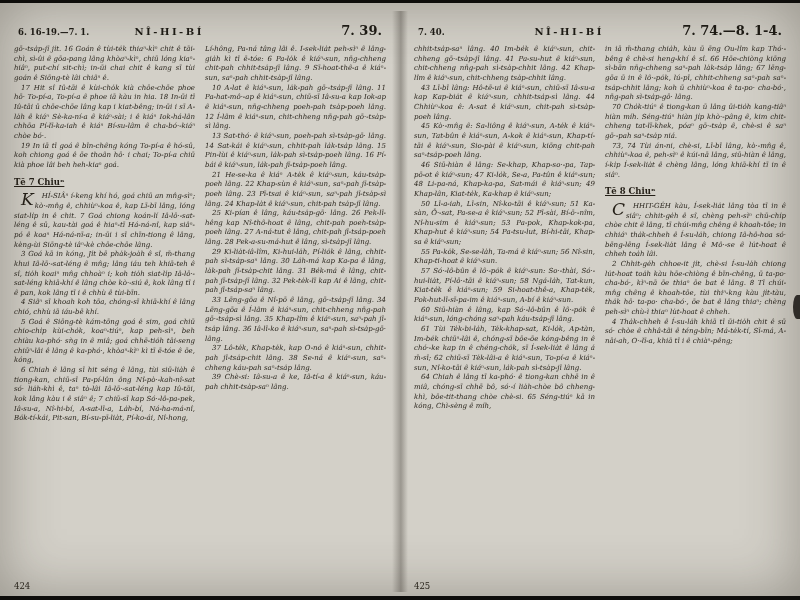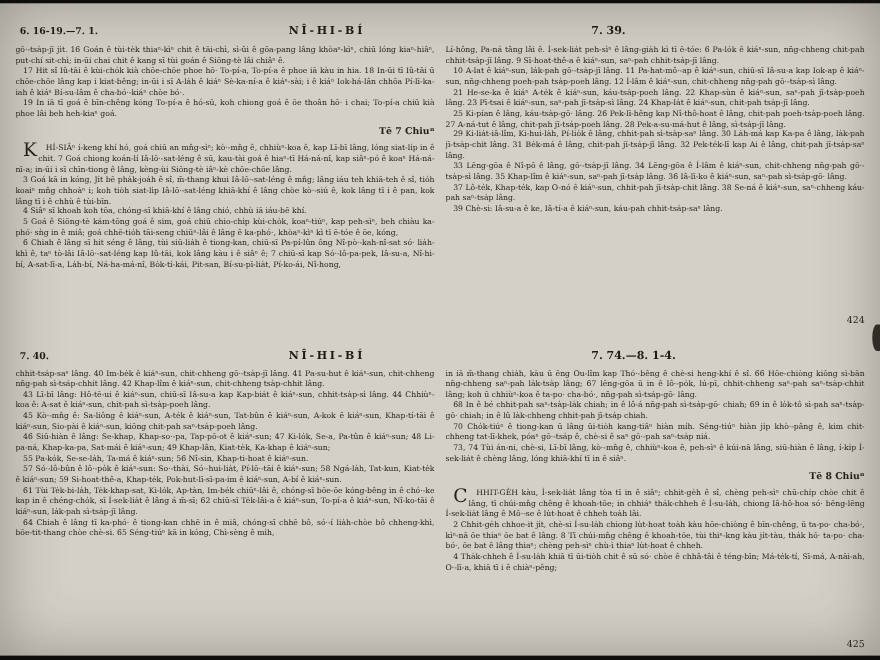--- a/index.html
+++ b/index.html
@@ -13,21 +13,20 @@
     position: absolute;
     left: 0; top: 3px;
     width: 800px; height: 593px;
     background: #d3d0c8;
     box-shadow: inset 0 0 55px rgba(55,50,40,0.38);
   }
   .spread {
     display: flex;
     height: 100%;
     padding: 6px 8px 2px 8px;
-    flex-direction: column;
   }
   .page {
     flex: 1;
     display: flex;
     flex-direction: column;
     padding: 14px 6px 2px 6px;
     position: relative;
   }
   .gutter {
     width: 16px;
@@ -37,54 +36,55 @@
   .page-header {
     display: flex;
     align-items: baseline;
     font-family: "DejaVu Serif", "Liberation Serif", serif;
     font-weight: bold;
     color: #1d1a14;
     padding: 0 4px;
   }
   .hdr-left  { width: 32%; text-align: left;  font-size: 8.5px; }
   .hdr-center{ width: 36%; font-size: 10px; letter-spacing: 2.5px; }
-  .hdr-right { width: 32%; font-size: 10px; }
+  .hdr-right { width: 32%; text-align: right; font-size: 13px; }
   .columns {
     flex: 1;
     display: flex;
     gap: 10px;
     margin-top: 7px;
     overflow: hidden;
   }
   .col {
     flex: 1;
     font-family: "DejaVu Serif", "Liberation Serif", serif;
     font-size: 7px;
     line-height: 1.38;
     color: #241f17;
     text-align: justify;
     overflow: hidden;
   }
-  .col p { margin: 0; text-indent: 7px; }
+  .col p { margin: 0; text-indent: 7px; font-style: italic; }
   .col p.cont { text-indent: 0; }
   .col .chap-heading {
-    text-align: right;
+    text-align: left;
     font-weight: bold;
     font-size: 8.5px;
     margin: 6px 0 4px 0;
     text-indent: 0;
+    text-decoration: underline;
   }
   .col p.dropcap::first-letter {
     float: left;
     font-size: 17px;
     line-height: 12px;
     padding: 1px 1px 0 0;
   }
   .page-number {
-    text-align: right;
+    text-align: left;
     font-family: "DejaVu Serif", "Liberation Serif", serif;
     font-size: 8.5px;
     color: #241f17;
     padding: 3px 0 1px 0;
   }
   .blotch-right {
     position: absolute;
     right: 0; top: 292px;
     width: 7px; height: 24px;
     background: #171410;
@@ -112,20 +112,21 @@
             <h3 class="chap-heading">Tē 7 Chiuⁿ</h3>
             <p class="dropcap">KHÍ-SIÂⁿ í-keng khí hó, goá chiū an mn̂g-sìⁿ; kò·-mn̂g ê, chhiùⁿ-koa ê, kap Lī-bī lâng, lóng siat-li̍p in ê chit. 7 Goá chiong koán-lí Iâ-lō·-sat-léng ê sū, kau-tài goá ê hiaⁿ-tī Há-ná-nî, kap siâⁿ-pó ê koaⁿ Há-ná-nī-a; in-ūi i sī chīn-tiong ê lâng, kèng-ùi Siōng-tè iâⁿ-kè chōe-chōe lâng.</p>
             <p>3 Goá kā in kóng, Ji̍t bē pha̍k-joa̍h ê sî, m̄-thang khui Iâ-lō·-sat-léng ê mn̂g; lâng iáu teh khiā-teh ê sî, tio̍h koaiⁿ mn̂g chhoàⁿ i; koh tio̍h siat-li̍p Iâ-lō·-sat-léng khiā-khí ê lâng chòe kò·-siú ê, kok lâng tī i ê pan, kok lâng tī i ê chhù ê tùi-bīn.</p>
             <p>4 Siâⁿ sī khoah koh tōa, chóng-sī khiā-khí ê lâng chió, chhù iā iáu-bē khí.</p>
             <p>5 Goá ê Siōng-tè kám-tōng goá ê sim, goá chiū chio-chi̍p kùi-cho̍k, koaⁿ-tiúⁿ, kap peh-sìⁿ, beh chiàu ka-phó· sǹg in ê miâ; goá chhē-tio̍h tāi-seng chiūⁿ-lâi ê lâng ê ka-phó·, khòaⁿ-kìⁿ kì tī ē-tóe ê ōe, kóng,</p>
             <p>6 Chiah ê lâng sī hit séng ê lâng, tùi siū-lia̍h ê tiong-kan, chiū-sī Pa-pí-lûn ông Nî-pò·-kah-nî-sat só· lia̍h-khì ê, taⁿ tò-lâi Iâ-lō·-sat-léng kap Iû-tāi, kok lâng kàu i ê siâⁿ ê; 7 chiū-sī kap Só·-lô-pa-pek, Iâ-su-a, Nî-hi-bí, A-sat-lī-a, La̍h-bí, Ná-ha-má-nî, Bo̍k-tí-kái, Pit-san, Bí-su-pī-lia̍t, Pí-ko-ái, Nî-hong,</p>
           </div>
         <div class="col">
             <p class="cont">Lí-hông, Pa-ná tâng lâi ê. Í-sek-lia̍t peh-sìⁿ ê lâng-gia̍h kì tī ē-tóe: 6 Pa-lo̍k ê kiáⁿ-sun, nn̄g-chheng chit-pah chhit-tsa̍p-jī lâng. 9 Sī-hoat-thê-a ê kiáⁿ-sun, saⁿ-pah chhit-tsa̍p-jī lâng.</p>
             <p>10 A-lat ê kiáⁿ-sun, la̍k-pah gō·-tsa̍p-jī lâng. 11 Pa-hat-mô·-ap ê kiáⁿ-sun, chiū-sī Iâ-su-a kap Iok-ap ê kiáⁿ-sun, nn̄g-chheng poeh-pah tsa̍p-poeh lâng. 12 Í-lâm ê kiáⁿ-sun, chit-chheng nn̄g-pah gō·-tsa̍p-sì lâng.</p>
+            <p>13 Sat-thó· ê kiáⁿ-sun, poeh-pah sì-tsa̍p-gō· lâng. 14 Sat-kái ê kiáⁿ-sun, chhit-pah la̍k-tsa̍p lâng. 15 Pin-lùi ê kiáⁿ-sun, la̍k-pah sì-tsa̍p-poeh lâng. 16 Pí-bái ê kiáⁿ-sun, la̍k-pah jī-tsa̍p-poeh lâng.</p>
             <p>21 He-se-ka ê kiáⁿ A-te̍k ê kiáⁿ-sun, káu-tsa̍p-poeh lâng. 22 Khap-sùn ê kiáⁿ-sun, saⁿ-pah jī-tsa̍p-poeh lâng. 23 Pī-tsai ê kiáⁿ-sun, saⁿ-pah jī-tsa̍p-sì lâng. 24 Khap-la̍t ê kiáⁿ-sun, chit-pah tsa̍p-jī lâng.</p>
             <p>25 Ki-pían ê lâng, káu-tsa̍p-gō· lâng. 26 Pek-lī-hêng kap Nî-thô-hoat ê lâng, chit-pah poeh-tsa̍p-poeh lâng. 27 A-ná-tut ê lâng, chit-pah jī-tsa̍p-poeh lâng. 28 Pek-a-su-má-hut ê lâng, sì-tsa̍p-jī lâng.</p>
             <p>29 Ki-lia̍t-iâ-lîm, Ki-hui-la̍h, Pí-lio̍k ê lâng, chhit-pah sì-tsa̍p-saⁿ lâng. 30 La̍h-má kap Ka-pa ê lâng, la̍k-pah jī-tsa̍p-chit lâng. 31 Be̍k-má ê lâng, chit-pah jī-tsa̍p-jī lâng. 32 Pek-te̍k-lī kap Ai ê lâng, chit-pah jī-tsa̍p-saⁿ lâng.</p>
             <p>33 Lēng-gōa ê Nî-pō ê lâng, gō·-tsa̍p-jī lâng. 34 Lēng-gōa ê Í-lâm ê kiáⁿ-sun, chit-chheng nn̄g-pah gō·-tsa̍p-sì lâng. 35 Khap-lîm ê kiáⁿ-sun, saⁿ-pah jī-tsa̍p lâng. 36 Iâ-lī-ko ê kiáⁿ-sun, saⁿ-pah sì-tsa̍p-gō· lâng.</p>
             <p>37 Lô-te̍k, Khap-te̍k, kap O-nó ê kiáⁿ-sun, chhit-pah jī-tsa̍p-chit lâng. 38 Se-ná ê kiáⁿ-sun, saⁿ-chheng káu-pah saⁿ-tsa̍p lâng.</p>
             <p>39 Chè-si: Iâ-su-a ê ke, Iâ-tí-a ê kiáⁿ-sun, káu-pah chhit-tsa̍p-saⁿ lâng.</p>
           </div>
       </div>
       <div class="page-number">424</div>
     </div>
@@ -137,28 +138,29 @@
         <span class="hdr-left">7. 40.</span>
         <span class="hdr-center">NÎ-HI-BÍ</span>
         <span class="hdr-right">7. 74.—8. 1-4.</span>
       </div>
       <div class="columns">
         <div class="col">
             <p class="cont">chhit-tsa̍p-saⁿ lâng. 40 Im-be̍k ê kiáⁿ-sun, chit-chheng gō·-tsa̍p-jī lâng. 41 Pa-su-hut ê kiáⁿ-sun, chit-chheng nn̄g-pah sì-tsa̍p-chhit lâng. 42 Khap-lîm ê kiáⁿ-sun, chit-chheng tsa̍p-chhit lâng.</p>
             <p>43 Lī-bī lâng: Hô-tē-ui ê kiáⁿ-sun, chiū-sī Iâ-su-a kap Kap-bia̍t ê kiáⁿ-sun, chhit-tsa̍p-sì lâng. 44 Chhiùⁿ-koa ê: A-sat ê kiáⁿ-sun, chit-pah sì-tsa̍p-poeh lâng.</p>
             <p>45 Kò·-mn̂g ê: Sa-liông ê kiáⁿ-sun, A-te̍k ê kiáⁿ-sun, Tat-bûn ê kiáⁿ-sun, A-kok ê kiáⁿ-sun, Khap-tí-tāi ê kiáⁿ-sun, Sio-pài ê kiáⁿ-sun, kiōng chit-pah saⁿ-tsa̍p-poeh lâng.</p>
             <p>46 Siū-hiàn ê lâng: Se-khap, Khap-so·-pa, Tap-pō-ot ê kiáⁿ-sun; 47 Ki-lo̍k, Se-a, Pa-tûn ê kiáⁿ-sun; 48 Li-pa-ná, Khap-ka-pa, Sat-mái ê kiáⁿ-sun; 49 Khap-lân, Kiat-te̍k, Ka-khap ê kiáⁿ-sun;</p>
+            <p>50 Lī-a-iah, Lī-sin, Nî-ko-tāi ê kiáⁿ-sun; 51 Ka-sàn, Ō·-sat, Pa-se-a ê kiáⁿ-sun; 52 Pī-sài, Bí-ō·-nîm, Nî-hu-sim ê kiáⁿ-sun; 53 Pa-pok, Khap-kok-pa, Khap-hut ê kiáⁿ-sun; 54 Pa-tsu-lut, Bí-hi-tāi, Khap-sa ê kiáⁿ-sun;</p>
             <p>55 Pa-ko̍k, Se-se-la̍h, Ta-má ê kiáⁿ-sun; 56 Nî-sin, Khap-ti-hoat ê kiáⁿ-sun.</p>
             <p>57 Só·-lô-bûn ê lô·-po̍k ê kiáⁿ-sun: So·-thài, Só·-hui-lia̍t, Pí-lō·-tāi ê kiáⁿ-sun; 58 Ngá-la̍h, Tat-kun, Kiat-te̍k ê kiáⁿ-sun; 59 Si-hoat-thê-a, Khap-te̍k, Pok-hut-lī-sī-pa-im ê kiáⁿ-sun, A-bí ê kiáⁿ-sun.</p>
+            <p>60 Siū-hiàn ê lâng, kap Só·-lô-bûn ê lô·-po̍k ê kiáⁿ-sun, lóng-chóng saⁿ-pah káu-tsa̍p-jī lâng.</p>
             <p>61 Tùi Te̍k-bi-la̍h, Te̍k-khap-sat, Ki-lo̍k, Ap-tàn, Im-be̍k chiūⁿ-lâi ê, chóng-sī bōe-ōe kóng-bêng in ê chó·-ke kap in ê chéng-cho̍k, sī Í-sek-lia̍t ê lâng á m̄-sī; 62 chiū-sī Te̍k-lâi-a ê kiáⁿ-sun, To-pí-a ê kiáⁿ-sun, Nî-ko-tāi ê kiáⁿ-sun, la̍k-pah sì-tsa̍p-jī lâng.</p>
             <p>64 Chiah ê lâng tī ka-phó· ê tiong-kan chhē in ê miâ, chóng-sī chhē bô, só·-í lia̍h-chòe bô chheng-khì, bōe-tit-thang chòe chè-si. 65 Séng-tiúⁿ kā in kóng, Chì-sèng ê mi̍h,</p>
           </div>
         <div class="col">
             <p class="cont">in iā m̄-thang chia̍h, kàu ū ēng Ou-lîm kap Thó·-bêng ê chè-si heng-khí ê sî. 66 Hōe-chiòng kiōng sì-bān nn̄g-chheng saⁿ-pah la̍k-tsa̍p lâng; 67 lēng-gōa ū in ê lô·-po̍k, lú-pī, chhit-chheng saⁿ-pah saⁿ-tsa̍p-chhit lâng; koh ū chhiùⁿ-koa ê ta-po· cha-bó·, nn̄g-pah sì-tsa̍p-gō· lâng.</p>
-            <p>68 In ê bé chhit-pah saⁿ-tsa̍p-la̍k chiah; in ê lô-á nn̄g-pah sì-tsa̍p-gō· chiah; 69 in ê lo̍k-tô sì-pah saⁿ-tsa̍p-gō· chiah; in ê lû la̍k-chheng chhit-pah jī-tsa̍p chiah.</p>
             <p>70 Cho̍k-tiúⁿ ê tiong-kan ū lâng ūi-tio̍h kang-tiâⁿ hiàn mi̍h. Séng-tiúⁿ hiàn ji̍p khò·-pâng ê, kim chit-chheng tat-lī-khek, póaⁿ gō·-tsa̍p ê, chè-si ê saⁿ gō·-pah saⁿ-tsa̍p niá.</p>
             <p>73, 74 Tùi án-ni, chè-si, Lī-bī lâng, kò·-mn̂g ê, chhiùⁿ-koa ê, peh-sìⁿ ê kúi-nā lâng, siū-hiàn ê lâng, í-ki̍p Í-sek-lia̍t ê chèng lâng, lóng khiā-khí tī in ê siâⁿ.</p>
             <h3 class="chap-heading">Tē 8 Chiuⁿ</h3>
             <p class="dropcap">CHHIT-GE̍H kàu, Í-sek-lia̍t lâng tòa tī in ê siâⁿ; chhit-ge̍h ê sî, chèng peh-sìⁿ chū-chi̍p chòe chit ê lâng, tī chúi-mn̂g chêng ê khoah-tōe; in chhiáⁿ tha̍k-chheh ê Í-su-la̍h, chiong Iâ-hô-hoa só· bēng-lēng Í-sek-lia̍t lâng ê Mô·-se ê lu̍t-hoat ê chheh toa̍h lâi.</p>
             <p>2 Chhit-ge̍h chhoe-it ji̍t, chè-si Í-su-la̍h chiong lu̍t-hoat toa̍h kàu hōe-chiòng ê bīn-chêng, ū ta-po· cha-bó·, kìⁿ-nā ōe thiaⁿ ōe bat ê lâng. 8 Tī chúi-mn̂g chêng ê khoah-tōe, tùi thiⁿ-kng kàu ji̍t-tàu, tha̍k hō· ta-po· cha-bó·, ōe bat ê lâng thiaⁿ; chèng peh-sìⁿ chù-ì thiaⁿ lu̍t-hoat ê chheh.</p>
             <p>4 Tha̍k-chheh ê Í-su-la̍h khiā tī ūi-tio̍h chit ê sū só· chòe ê chhâ-tâi ê téng-bīn; Má-te̍k-tí, Sī-má, A-nāi-ah, O·-lī-a, khiā tī i ê chiàⁿ-pêng;</p>
           </div>
       </div>
       <div class="page-number">425</div>
     </div>

